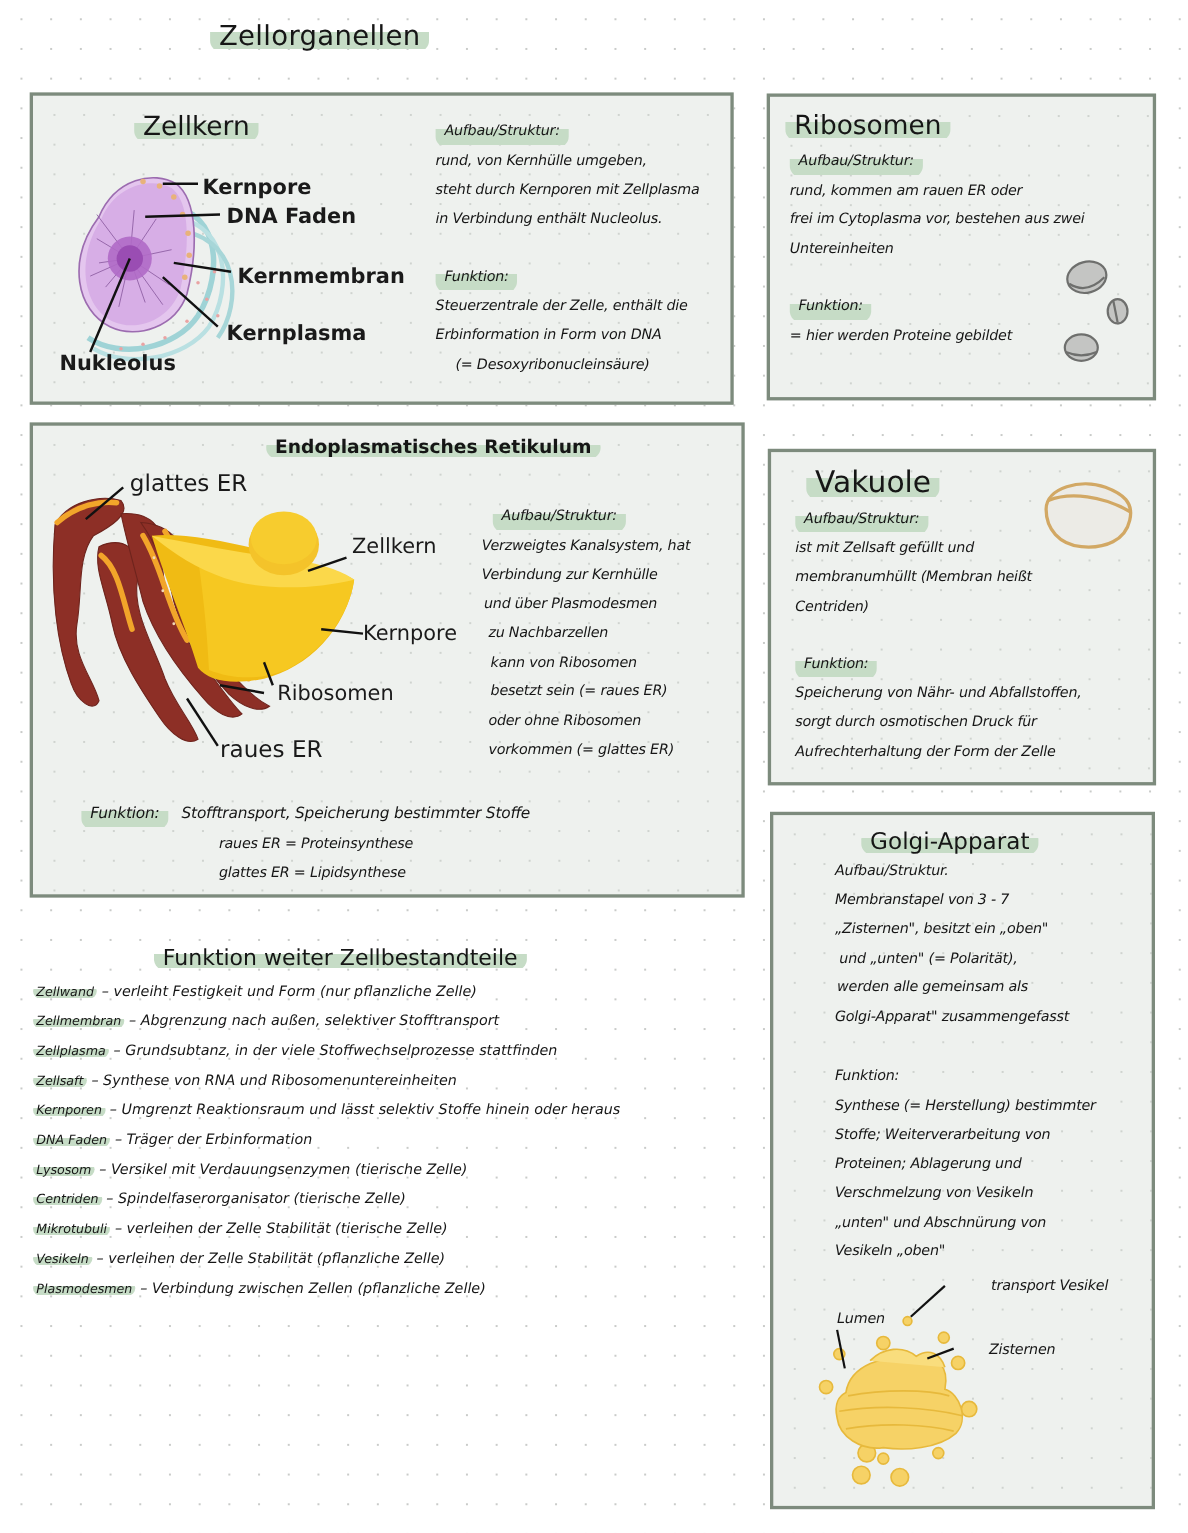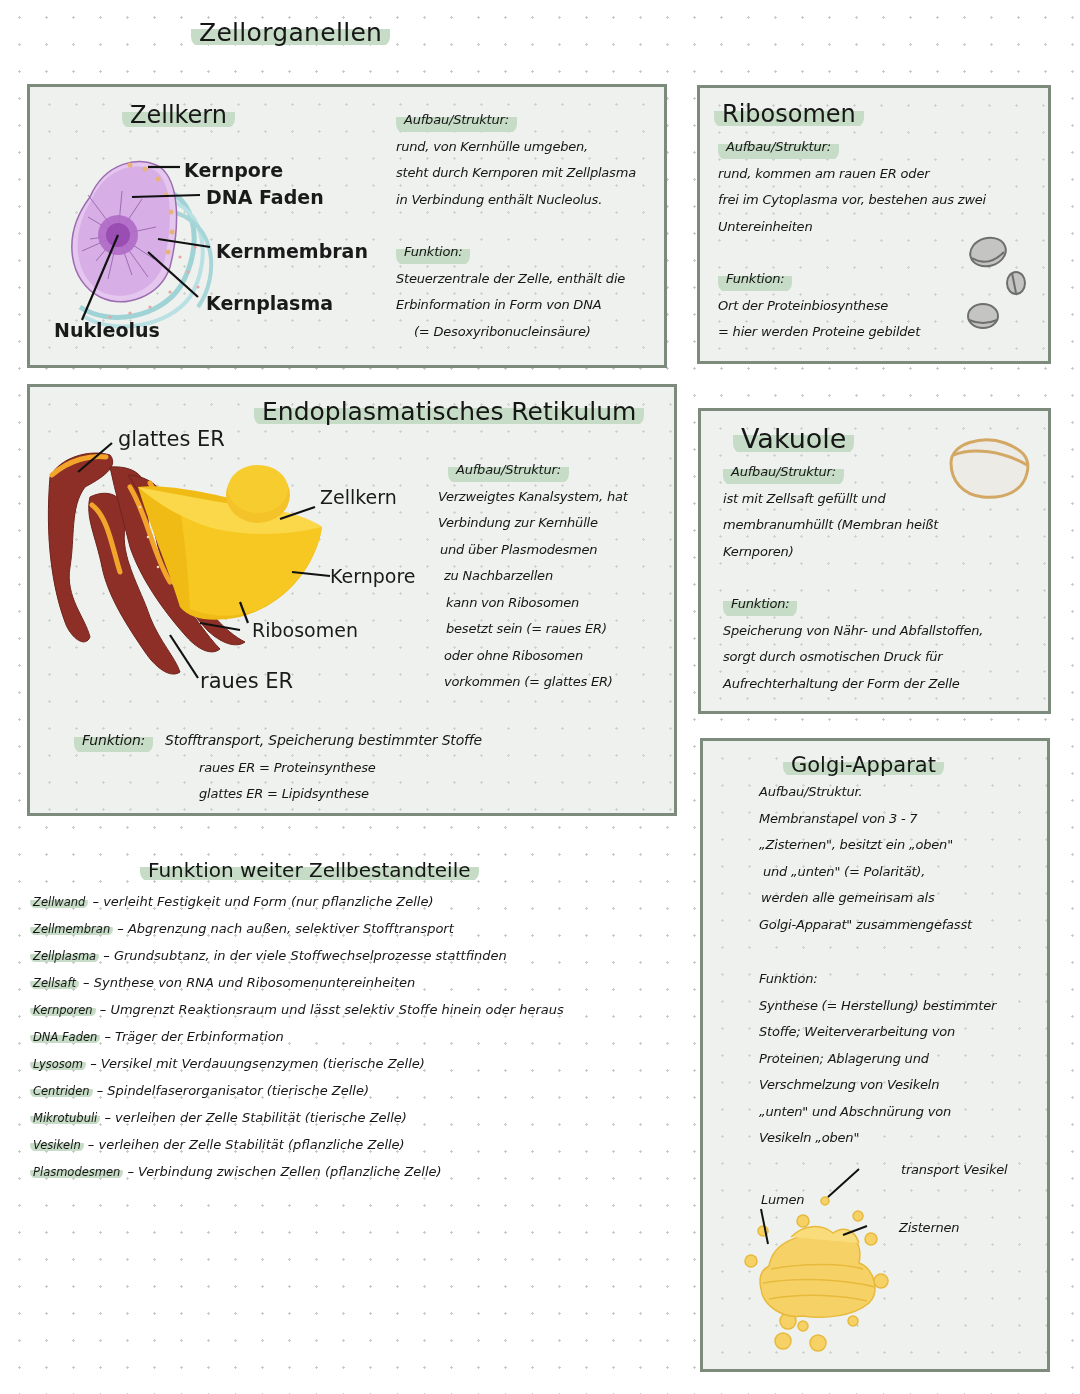--- a/index.html
+++ b/index.html
@@ -118,37 +118,36 @@
   <div class="h-big" style="left:14px; top:12px;">
     <span class="hl">Ribosomen</span>
   </div>
   <div class="txt hw" style="left:18px; top:46px;">
     <div><span class="label-s hl">Aufbau/Struktur:</span></div>
     <div>rund, kommen  am   rauen  ER    oder</div>
     <div>frei  im  Cytoplasma  vor,  bestehen  aus  zwei</div>
     <div>Untereinheiten</div>
     <div style="height:26px"></div>
     <div><span class="label-s hl">Funktion:</span></div>
-    <div>Ort  der  Proteinbiosynthese</div>
     <div>= hier  werden  Proteine  gebildet</div>
   </div>
   <svg width="80" height="110" style="left:266px; top:148px;">
     <g fill="#c4c5c3" stroke="#6e6f6d" stroke-width="2">
       <ellipse cx="22" cy="16" rx="18" ry="14" transform="rotate(-15 22 16)"></ellipse>
       <path d="M6,22 q16,10 32,-6" fill="none"></path>
       <ellipse cx="50" cy="47" rx="9" ry="11"></ellipse>
       <path d="M46,37 l4,20" fill="none"></path>
       <ellipse cx="17" cy="80" rx="15" ry="12"></ellipse>
       <path d="M3,84 q14,6 28,0" fill="none"></path>
     </g>
   </svg>
 </div>
 
 <div class="panel" style="left:27px; top:384px; width:650px; height:432px;">
-  <div class="h-big" style="left:224px; top:10px; font-size:25px;">
+  <div class="h-big" style="left:212px; top:10px; font-size:17px;font-weight:bold;">
     <span class="hl">Endoplasmatisches Retikulum</span>
   </div>
 
   <svg width="420" height="320" style="left:0; top:0;">
 
     <g fill="#8d2f26" stroke="#6e241d" stroke-width="1">
       <path d="M20,90 C30,70 60,62 80,68 C90,80 70,92 55,100 C40,120 45,150 40,180 C35,210 55,230 60,250 C55,262 40,250 35,235 C22,200 15,150 20,90 Z"></path>
       <path d="M60,110 C80,100 100,110 95,140 C90,170 110,200 120,230 C130,255 145,270 150,285 C140,292 125,280 115,265 C98,240 78,210 72,180 C66,150 55,130 60,110 Z"></path>
       <path d="M80,80 C110,78 120,95 118,120 C116,150 130,180 150,210 C165,230 178,250 190,262 C180,270 165,260 155,248 C132,222 110,190 100,160 C94,135 85,105 80,80 Z"></path>
       <path d="M98,88 C128,90 140,110 140,140 C142,170 160,200 180,225 C195,242 205,250 215,255 C205,262 190,255 178,244 C156,220 136,190 128,160 C122,130 110,105 98,88 Z"></path>
@@ -220,21 +219,21 @@
     <span class="hl">Vakuole</span>
   </div>
   <svg width="90" height="70" style="left:242px; top:22px;">
     <path d="M8,30 C8,10 40,2 62,10 C78,16 88,24 84,40 C80,58 62,66 40,64 C20,62 8,48 8,30 Z" fill="#ecebe6" stroke="#d2a864" stroke-width="3"></path>
     <path d="M10,22 C30,14 60,18 84,32" fill="none" stroke="#d2a864" stroke-width="3"></path>
   </svg>
   <div class="txt hw" style="left:22px; top:48px;">
     <div><span class="label-s hl">Aufbau/Struktur:</span></div>
     <div>ist  mit  Zellsaft  gefüllt  und</div>
     <div>membranumhüllt (Membran  heißt</div>
-    <div>Kernporen)</div>
+    <div>Centriden)</div>
     <div style="height:26px"></div>
     <div><span class="label-s hl">Funktion:</span></div>
     <div>Speicherung   von   Nähr- und   Abfallstoffen,</div>
     <div>sorgt  durch  osmotischen  Druck  für</div>
     <div>Aufrechterhaltung  der   Form   der  Zelle</div>
   </div>
 </div>
 
 <div class="panel" style="left:700px; top:738px; width:350px; height:634px;">
   <div class="h-big" style="left:80px; top:12px; font-size:21px;text-align:center;">

